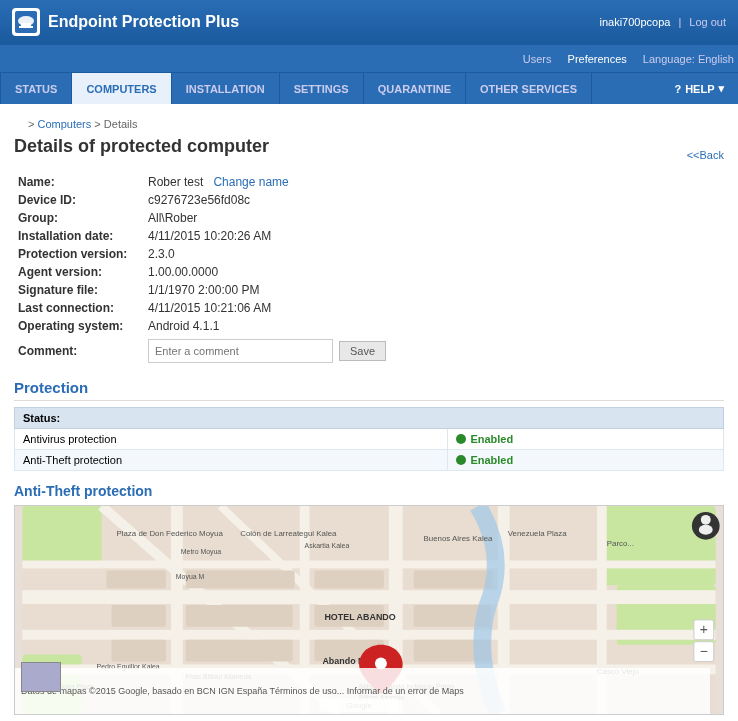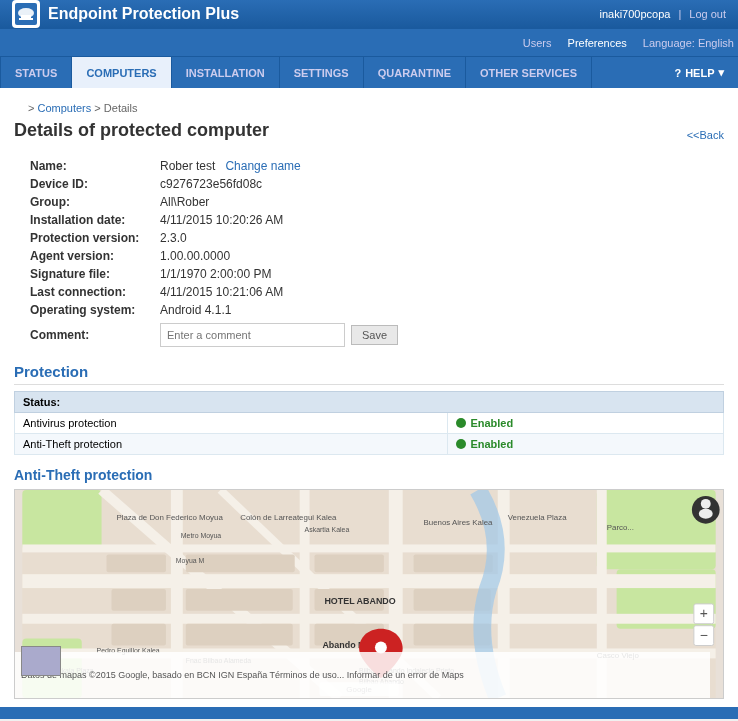--- a/index.html
+++ b/index.html
@@ -6,21 +6,21 @@
     body { font-family: Arial, sans-serif; font-size: 12px; background: #f0f0f0; width: 738px; }
 
     
     .top-bar {
       background: linear-gradient(to bottom, #2a6db5, #1a5a9e);
       color: white;
       display: flex;
       align-items: center;
       justify-content: space-between;
       padding: 0 12px;
-      height: 28px;
+      height: 44px;
     }
     .top-bar-left { display: flex; align-items: center; gap: 8px; }
     .logo-icon { width: 28px; height: 28px; background: white; border-radius: 4px; display: flex; align-items: center; justify-content: center; }
     .logo-icon svg { width: 22px; height: 22px; }
     .top-bar-right { display: flex; align-items: center; gap: 8px; font-size: 11px; }
 
     
     .nav-secondary {
       background: #2a6db5;
       display: flex;
@@ -83,21 +83,21 @@
       color: #666;
     }
     .breadcrumb a { color: #2a6db5; text-decoration: none; }
 
     
     .content { padding: 8px 14px; background: white; margin: 0; }
     .page-title { font-size: 18px; font-weight: bold; color: #333; margin-bottom: 4px; }
     .back-link { float: right; color: #2a6db5; font-size: 11px; cursor: pointer; text-decoration: none; margin-top: 4px; }
 
     
-    .details-table { margin: 12px 16px; }
+    .details-table { margin: 12px 4px; }
     .details-row { display: flex; padding: 2px 0; }
     .details-label { width: 130px; font-weight: bold; color: #333; font-size: 12px; }
     .details-value { color: #333; font-size: 12px; }
     .details-value a { color: #2a6db5; text-decoration: none; }
 
     
     .comment-row { display: flex; align-items: center; padding: 4px 0; }
     .comment-row input {
       width: 185px;
       height: 24px;
@@ -196,21 +196,21 @@
 
 <div class="content">
 
   <div class="breadcrumb">
     <span>&gt; </span>
     <a>Computers</a>
     <span> &gt; </span>
     <span>Details</span>
   </div>
 
-  <div style="display:flex;justify-content:space-between;align-items:center;">
+  <div style="display:flex;justify-content:space-between;align-items:flex-end;">
     <h1 class="page-title">Details of protected computer</h1>
     <a class="back-link">&lt;&lt;Back</a>
   </div>
 
   <div class="details-table">
     <div class="details-row">
       <span class="details-label">Name:</span>
       <span class="details-value">
         <span>Rober test</span>
         &nbsp;

